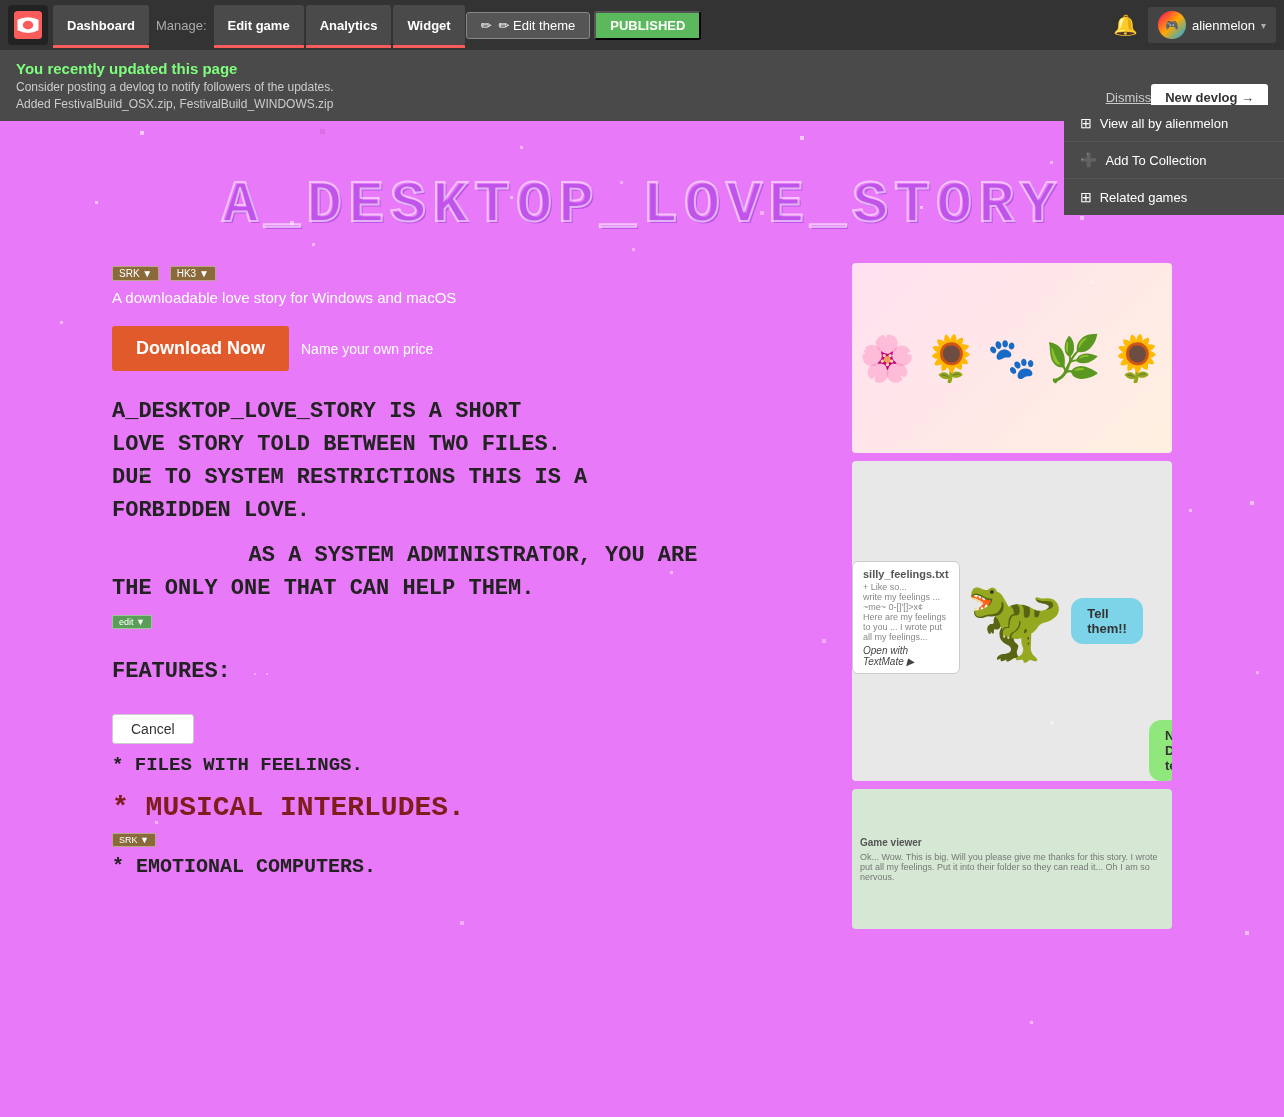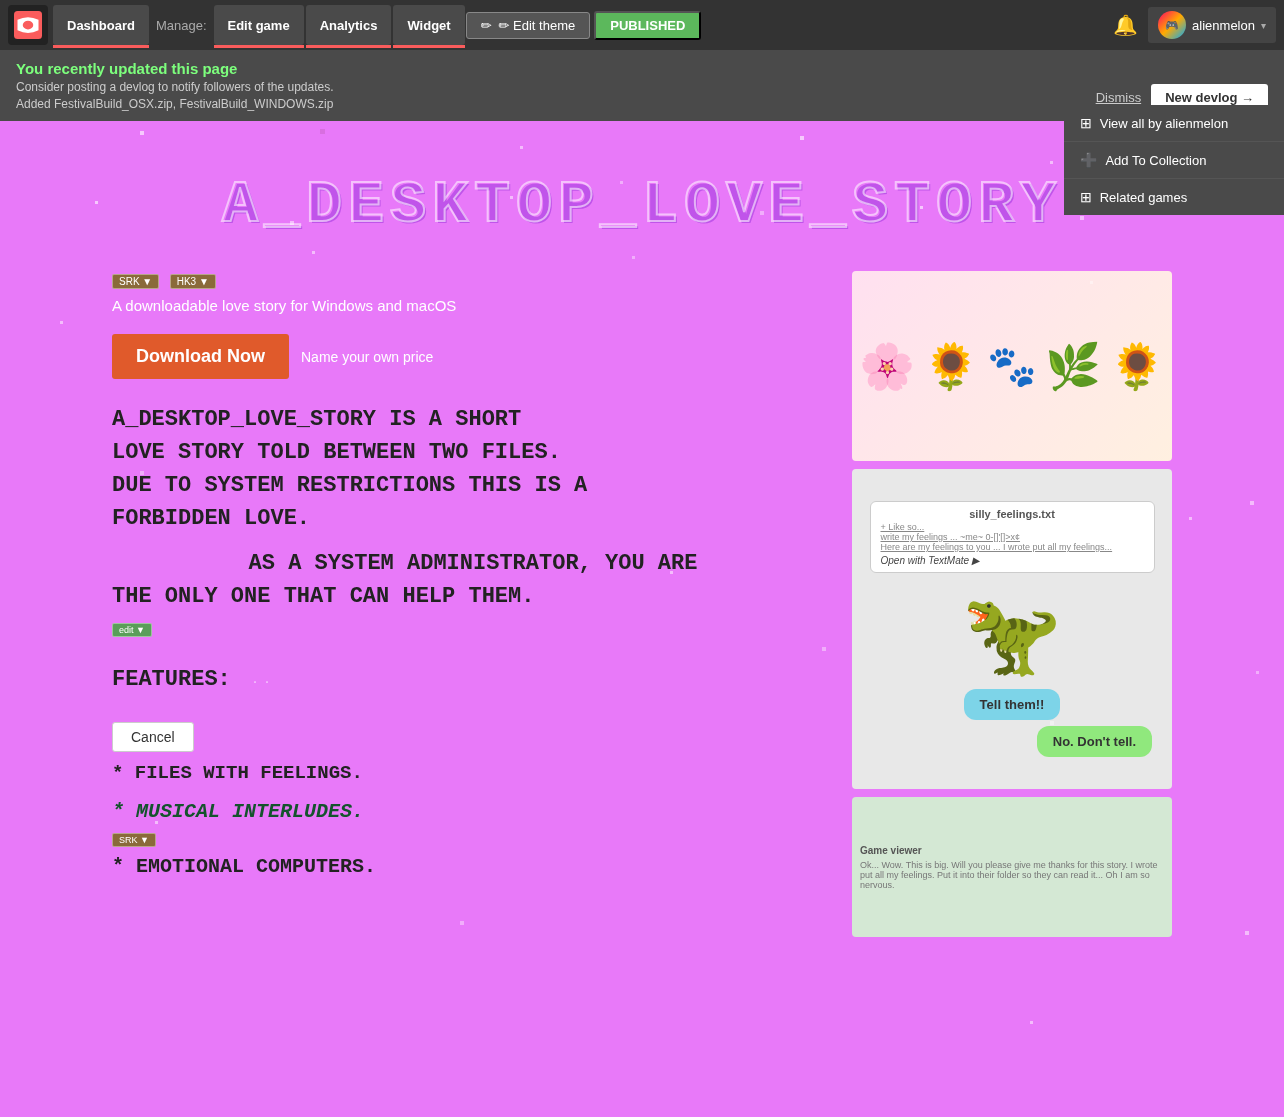--- a/index.html
+++ b/index.html
@@ -103,21 +103,21 @@
       padding: 10px 16px;
       display: flex;
       align-items: flex-end;
       justify-content: space-between;
       position: relative;
       z-index: 9;
     }
     .notif-left { display: flex; flex-direction: column; gap: 3px; }
     .notif-title { color: #7dff7d; font-size: 15px; font-weight: bold; }
     .notif-sub { color: #ccc; font-size: 12px; }
-    .notif-right { display: flex; align-items: center; gap: 10px; }
+    .notif-right { display: flex; align-items: center; }
     .btn-dismiss { color: #ccc; font-size: 13px; cursor: pointer; text-decoration: underline; background: none; border: none; }
     .btn-newdevlog {
       background: #fff;
       color: #333;
       font-size: 13px;
       font-weight: bold;
       padding: 6px 14px;
       border-radius: 3px;
       cursor: pointer;
       border: none;
@@ -181,21 +181,21 @@
       border: 1px solid rgba(255,255,255,0.4);
       color: #fff;
       font-size: 10px;
       padding: 1px 6px;
       border-radius: 2px;
     }
 
     
     .content-body {
       max-width: 1100px;
-      margin: 12px auto;
+      margin: 4px auto;
       padding: 0 20px;
       display: flex;
       gap: 18px;
     }
     .content-left { flex: 1; }
     .content-right { width: 320px; flex-shrink: 0; }
 
     .game-subtitle {
       color: #fff;
       font-size: 15px;
@@ -267,22 +267,21 @@
     .screenshot-flowers {
       background: linear-gradient(135deg, #ffe0f0 0%, #fff0e0 100%);
       min-height: 190px;
       padding: 10px;
       display: flex; align-items: center; justify-content: center; gap: 8px;
       font-size: 50px;
     }
     .screenshot-chat {
       background: #e8e8e8;
       min-height: 320px;
-      padding: 10px;
-      display: flex; flex-direction: column; align-items: center; justify-content: center;
+      display: flex; flex-direction: row; align-items: center; justify-content: flex-start;
       gap: 6px;
     }
     .chat-bubble {
       border-radius: 12px;
       padding: 8px 16px;
       font-size: 13px;
       font-weight: bold;
       color: #333;
       max-width: 80%;
     }
@@ -449,21 +448,21 @@
       <div style="margin:10px 0;">
         <button class="btn-cancel">
           <span>Cancel</span>
         </button>
       </div>
 
       <div style="font-family:'Courier New',monospace;font-size:19px;font-weight:bold;color:#222;text-transform:uppercase;margin-top:8px;">
         <span>* FILES WITH FEELINGS.</span>
       </div>
 
-      <div style="font-family:'Courier New',monospace;font-size:20px;font-weight:bold;color:#14532d;text-transform:uppercase;margin-top:16px;font-style:italic;">
+      <div style="font-family:'Courier New',monospace;font-size:28px;font-weight:bold;color:#7f1d1d;text-transform:uppercase;margin-top:16px;">
         <span>* MUSICAL INTERLUDES.</span>
       </div>
 
       <div style="position:relative;margin:6px 0;">
         <span class="small-badge" style="background:#8a6a3a;font-size:9px;">SRK ▼</span>
       </div>
 
       <div style="font-family:'Courier New',monospace;font-size:20px;font-weight:bold;color:#222;text-transform:uppercase;margin-top:8px;">
         <span>* EMOTIONAL COMPUTERS.</span>
       </div>
@@ -477,21 +476,21 @@
         <span style="font-size:45px;">🌻</span>
         <span style="font-size:40px;">🐾</span>
         <span style="font-size:45px;">🌿</span>
         <span style="font-size:45px;">🌻</span>
       </div>
 
       <div class="screenshot screenshot-chat">
 
         <div style="background:#fff;border:1px solid #ccc;border-radius:6px;padding:6px 10px;width:95%;margin-bottom:8px;">
           <div style="font-size:11px;color:#555;text-align:center;font-weight:bold;">silly_feelings.txt</div>
-          <div style="font-size:9px;color:#888;margin-top:2px;text-decoration:underline;">
+          <div style="font-size:9px;color:#888;margin-top:2px;">
             + Like so...<br>
             write my feelings ... ~me~ 0-[]'[]&gt;x¢<br>
             Here are my feelings to you ... I wrote put all my feelings...
           </div>
           <div style="font-size:10px;color:#444;margin-top:3px;font-style:italic;">Open with TextMate ▶</div>
         </div>
 
         <div style="font-size:80px;line-height:1;margin:8px 0;">🦖</div>
 
         <div class="chat-bubble tell">

